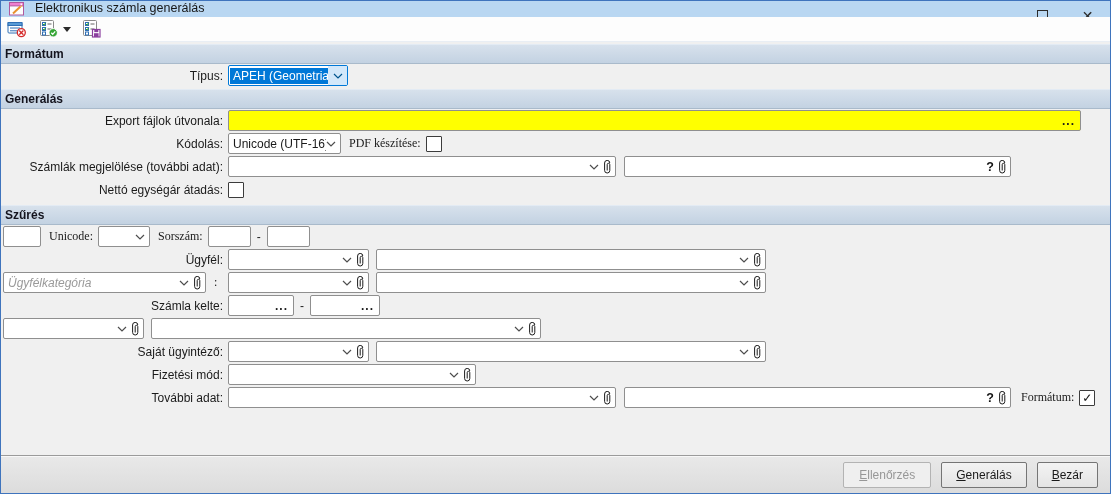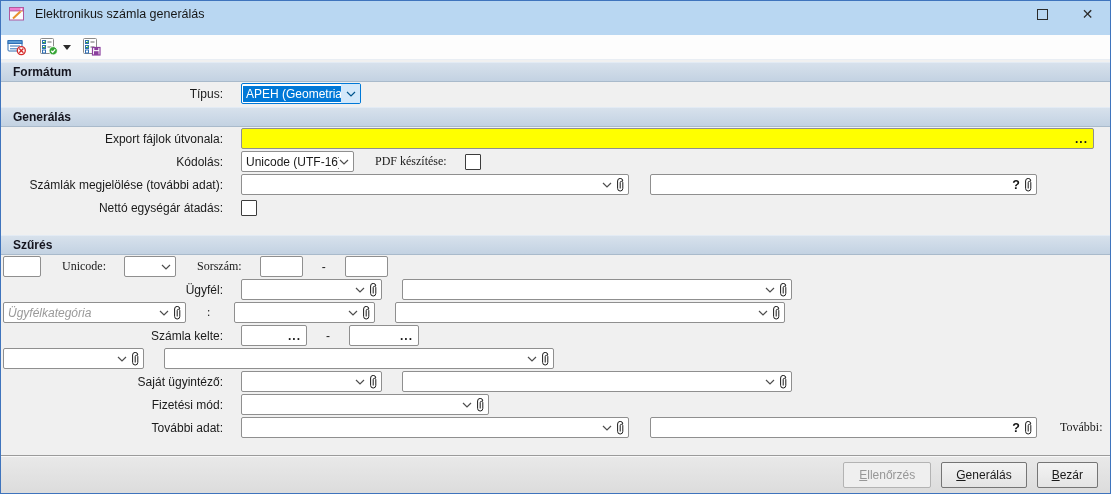--- a/index.html
+++ b/index.html
@@ -3,45 +3,45 @@
 <meta charset="utf-8">
 <style>
   * { margin:0; padding:0; box-sizing:border-box; }
   html,body { width:1111px; height:494px; }
   body { font-family:"Liberation Sans", sans-serif; font-size:12px; color:#1a1a1a; }
 
   .window { width:1111px; height:494px; display:flex; flex-direction:column;
             border:1px solid #3f74bd; background:#f0f0f0; }
 
   
-  .titlebar { height:34px; background:#b9d7f2; display:flex; align-items:center;
+  .titlebar { height:16px; background:#b9d7f2; display:flex; 
               padding:0 0 8px 8px; flex:0 0 auto; }
   .app-icon { width:18px; height:16px; margin-right:8px; display:inline-flex; }
   .title { font-size:12.5px; color:#161616; flex:1 1 auto; }
   .cap-btn { width:45px; height:29px; display:flex; align-items:center; justify-content:center;
              background:transparent; border:none; cursor:default; }
   .maxbox { width:11px; height:11px; border:1.4px solid #2b2b2b; display:inline-block; }
   .close-glyph { font-size:14px; color:#2b2b2b; }
 
   
   .toolbar { height:25px; background:#fdfdfd; display:flex; align-items:center;
              padding-left:4px; flex:0 0 auto; border-bottom:1px solid #e9eef4; }
   .tbtn { width:25px; height:23px; border:none; background:transparent; display:flex;
           align-items:center; justify-content:center; padding:0; }
   .tarrow { width:0; height:0; border-left:4px solid transparent; border-right:4px solid transparent;
             border-top:5px solid #2b2b2b; margin:0 8px 0 2px; }
   .tsep { width:6px; }
 
   
   .dlg-body { flex:1 1 auto; background:#f0f0f0; overflow:hidden; }
-  .band { height:20px; margin-top:2px; display:flex; align-items:center; padding-left:12px;
+  .band { height:20px; margin-top:2px; display:flex; align-items:center; padding-left:4px;
           background:linear-gradient(#d7e1ec,#c3d2e2); border-top:1px solid #e3ebf4;
           border-bottom:1px solid #a9bacb; font-weight:bold; color:#14141e;text-align:right; }
-  .band.mt { margin-top:16px; }
-  .row { height:23px; display:flex; align-items:center; padding-left:2px;gap:13px; }
+  .band.mt { margin-top:4px; }
+  .row { height:23px; display:flex; align-items:center; padding-left:2px; }
   .lbl { width:225px; text-align:right; padding-right:5px; flex:0 0 auto; white-space:nowrap; }
   .slbl { padding:0 5px 0 8px; white-space:nowrap;font-family:Liberation Serif, serif; }
 
   .field, .combo { height:21px; background:#fff; border:1px solid #8f8f8f; border-radius:2px;
                    display:flex; align-items:center; overflow:hidden; flex:0 0 auto; }
   .ctext { flex:1 1 auto; padding:0 4px; white-space:nowrap; overflow:hidden; }
   .ctext.placeholder { font-style:italic; color:#9a9a9a; }
   .cicons { display:flex; align-items:center; gap:4px; padding-right:4px; flex:0 0 auto; }
   .qmark { font-weight:bold; font-size:12.5px; color:#111; }
   .browse { padding-right:5px; font-weight:bold; letter-spacing:1px; line-height:10px; }
@@ -269,21 +269,21 @@
               <use href="#chev"></use>
             </svg>
           <svg width="8" height="14" viewBox="0 0 8 14">
               <use href="#clip"></use>
             </svg>
         </span>
       </div>
     </div>
 
     <div class="row">
-      <div class="combo" style="width:183px">
+      <div class="combo" style="width:203px">
         <span class="ctext placeholder">Ügyfélkategória</span>
         <span class="cicons">
           <svg width="10" height="6" viewBox="0 0 10 6">
               <use href="#chev"></use>
             </svg>
           <svg width="8" height="14" viewBox="0 0 8 14">
               <use href="#clip"></use>
             </svg>
         </span>
       </div>
@@ -406,21 +406,21 @@
       </div>
       <div class="field" style="width:387px; margin-left:8px">
         <span class="ctext"></span>
         <span class="cicons">
           <span class="qmark">?</span>
           <svg width="8" height="14" viewBox="0 0 8 14">
               <use href="#clip"></use>
             </svg>
         </span>
       </div>
-      <span class="slbl" style="padding-left:10px">További:</span>
+      <span class="slbl" style="padding-left:10px">Formátum:</span>
       <span class="checkbox">✓</span>
     </div>
 
   </div>
 
   <div class="footer">
     <button class="btn disabled w1">
       <span class="blabel">Ellenőrzés</span>
     </button>
     <button class="btn w2">

